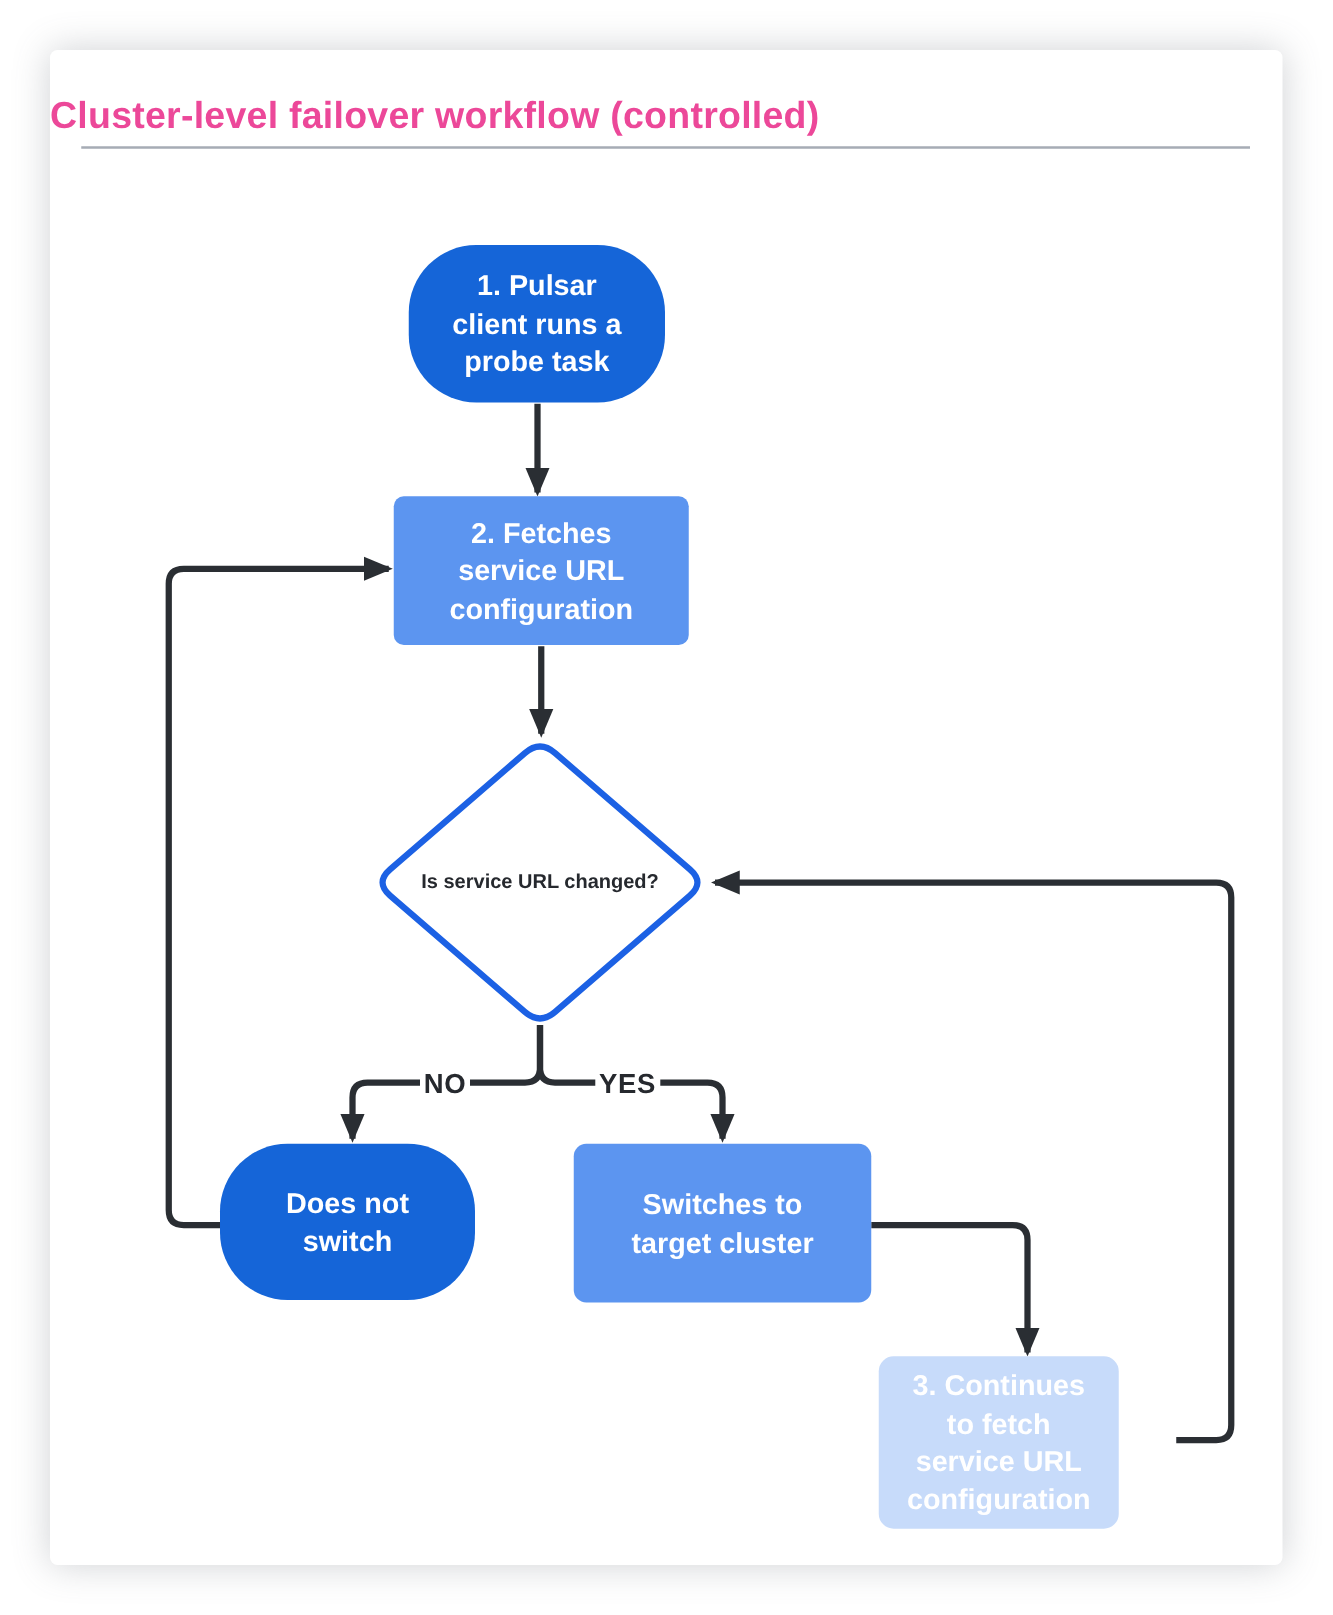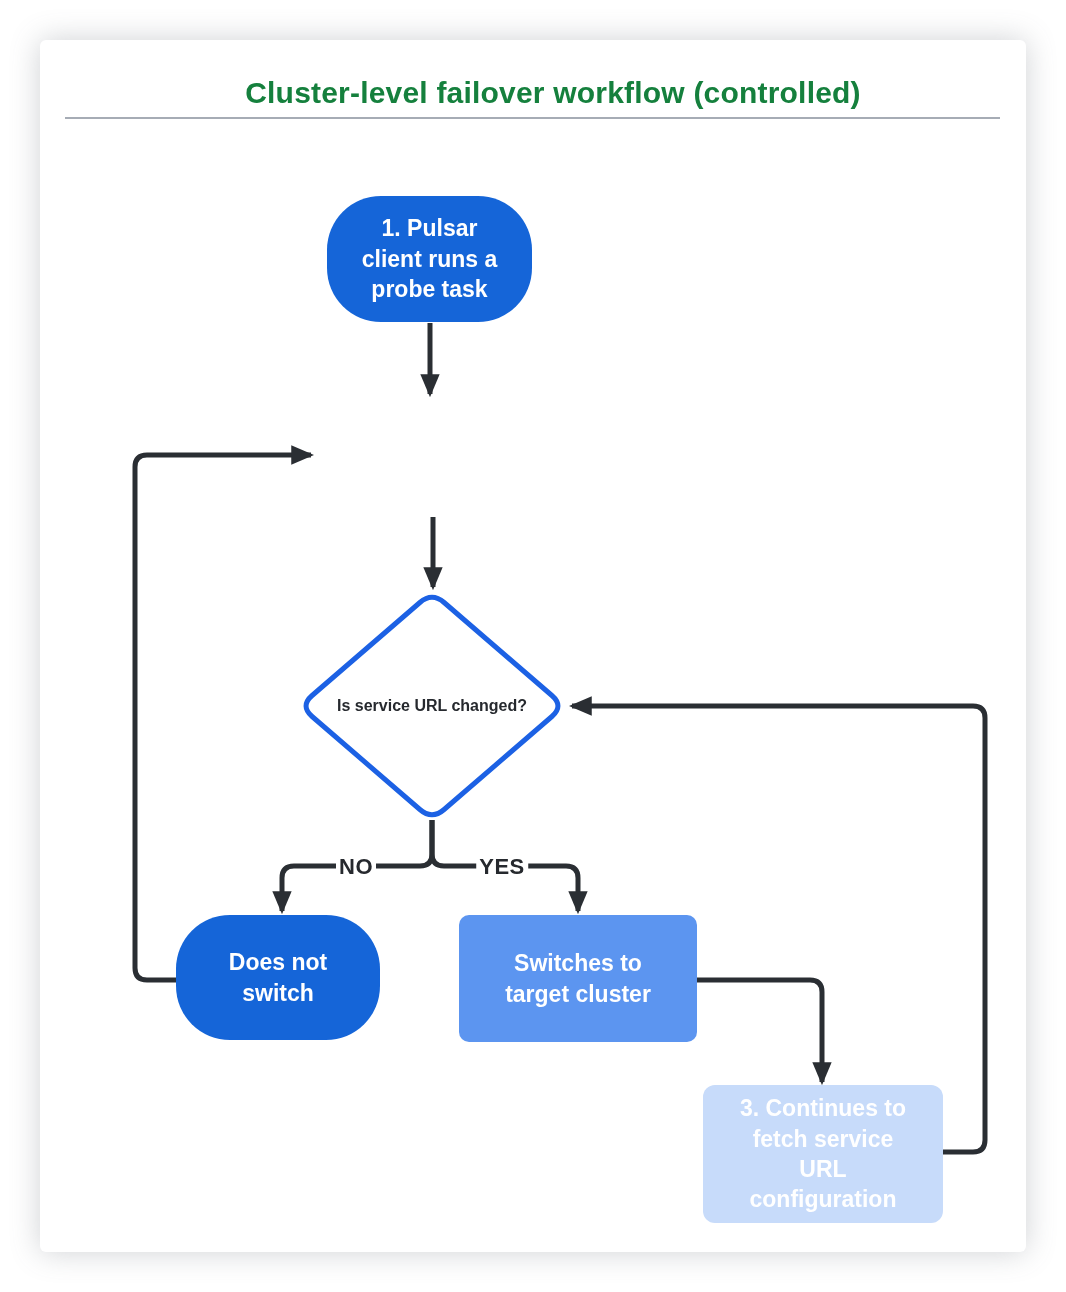--- a/index.html
+++ b/index.html
@@ -20,26 +20,24 @@
     left: 40px; top: 40px;
     width: 986px; height: 1212px;
     background: #ffffff;
     border-radius: 6px;
     box-shadow: 0 0 30px rgba(96,102,112,0.30);
   }
   .title {
     position: absolute;
     left: 40px; top: 76px;
     width: 986px;
-    text-align: center;
     font-size: 30px;
     font-weight: bold;
-    color: #15803d;
+    color: #ec4899;
     letter-spacing: 0.2px;
-    padding-left: 20px;
   }
   .title-divider {
     position: absolute;
     left: 65px; top: 117px;
     width: 935px; height: 2px;
     background: #a6acb5;
   }
   svg.flow {
     position: absolute;
     left: 0; top: 0;
@@ -58,21 +56,21 @@
   }
   .node-dark   { background: #1565d8; }
   .node-medium { background: #5c95f0; }
   .node-light  { background: #c7dbfa; }
   .stadium { border-radius: 54px; }
 
   .node-probe    { left: 327px; top: 196px; width: 205px; height: 126px; padding: 0 27px; }
   .node-fetch    { left: 315px; top: 397px; width: 236px; height: 119px; padding: 0 26px; border-radius: 8px; }
   .node-noswitch { left: 176px; top: 915px; width: 204px; height: 125px; padding: 0 30px; }
   .node-switch   { left: 459px; top: 915px; width: 238px; height: 127px; padding: 0 24px; border-radius: 10px; }
-  .node-continue { left: 703px; top: 1085px; width: 240px; height: 138px; padding: 0 32px; border-radius: 12px; }
+  .node-continue { left: 703px; top: 1085px; width: 192px; height: 138px; padding: 0 32px; border-radius: 12px; }
 
   .decision-label {
     position: absolute;
     left: 317px; top: 592px;
     width: 230px; height: 228px;
     display: flex;
     align-items: center;
     justify-content: center;
     text-align: center;
     color: #26292e;
@@ -119,20 +117,23 @@
       <path d="M 178 980 L 147 980 Q 135 980 135 968 L 135 467 Q 135 455 147 455 L 311 455" marker-end="url(#arw)"></path>
     </g>
 
     <path d="M 444.1 602.5 L 551.9 695.5 Q 564 706 551.9 716.5 L 444.1 809.5 Q 432 820 419.9 809.5 L 312.1 716.5 Q 300 706 312.1 695.5 L 419.9 602.5 Q 432 592 444.1 602.5 Z" fill="#ffffff" stroke="#1c61e4" stroke-width="5" stroke-linejoin="round"></path>
   </svg>
 
   <div class="node node-dark stadium node-probe">
     <span>1. Pulsar client runs a probe task</span>
   </div>
 
+  <div class="node node-medium node-fetch">
+    <span>2. Fetches service URL configuration</span>
+  </div>
 
   <div class="decision-label">
     <span>Is service URL changed?</span>
   </div>
 
   <div class="edge-label edge-label-no">NO</div>
   <div class="edge-label edge-label-yes">YES</div>
 
   <div class="node node-medium node-switch">
     <span>Switches to target cluster</span>

